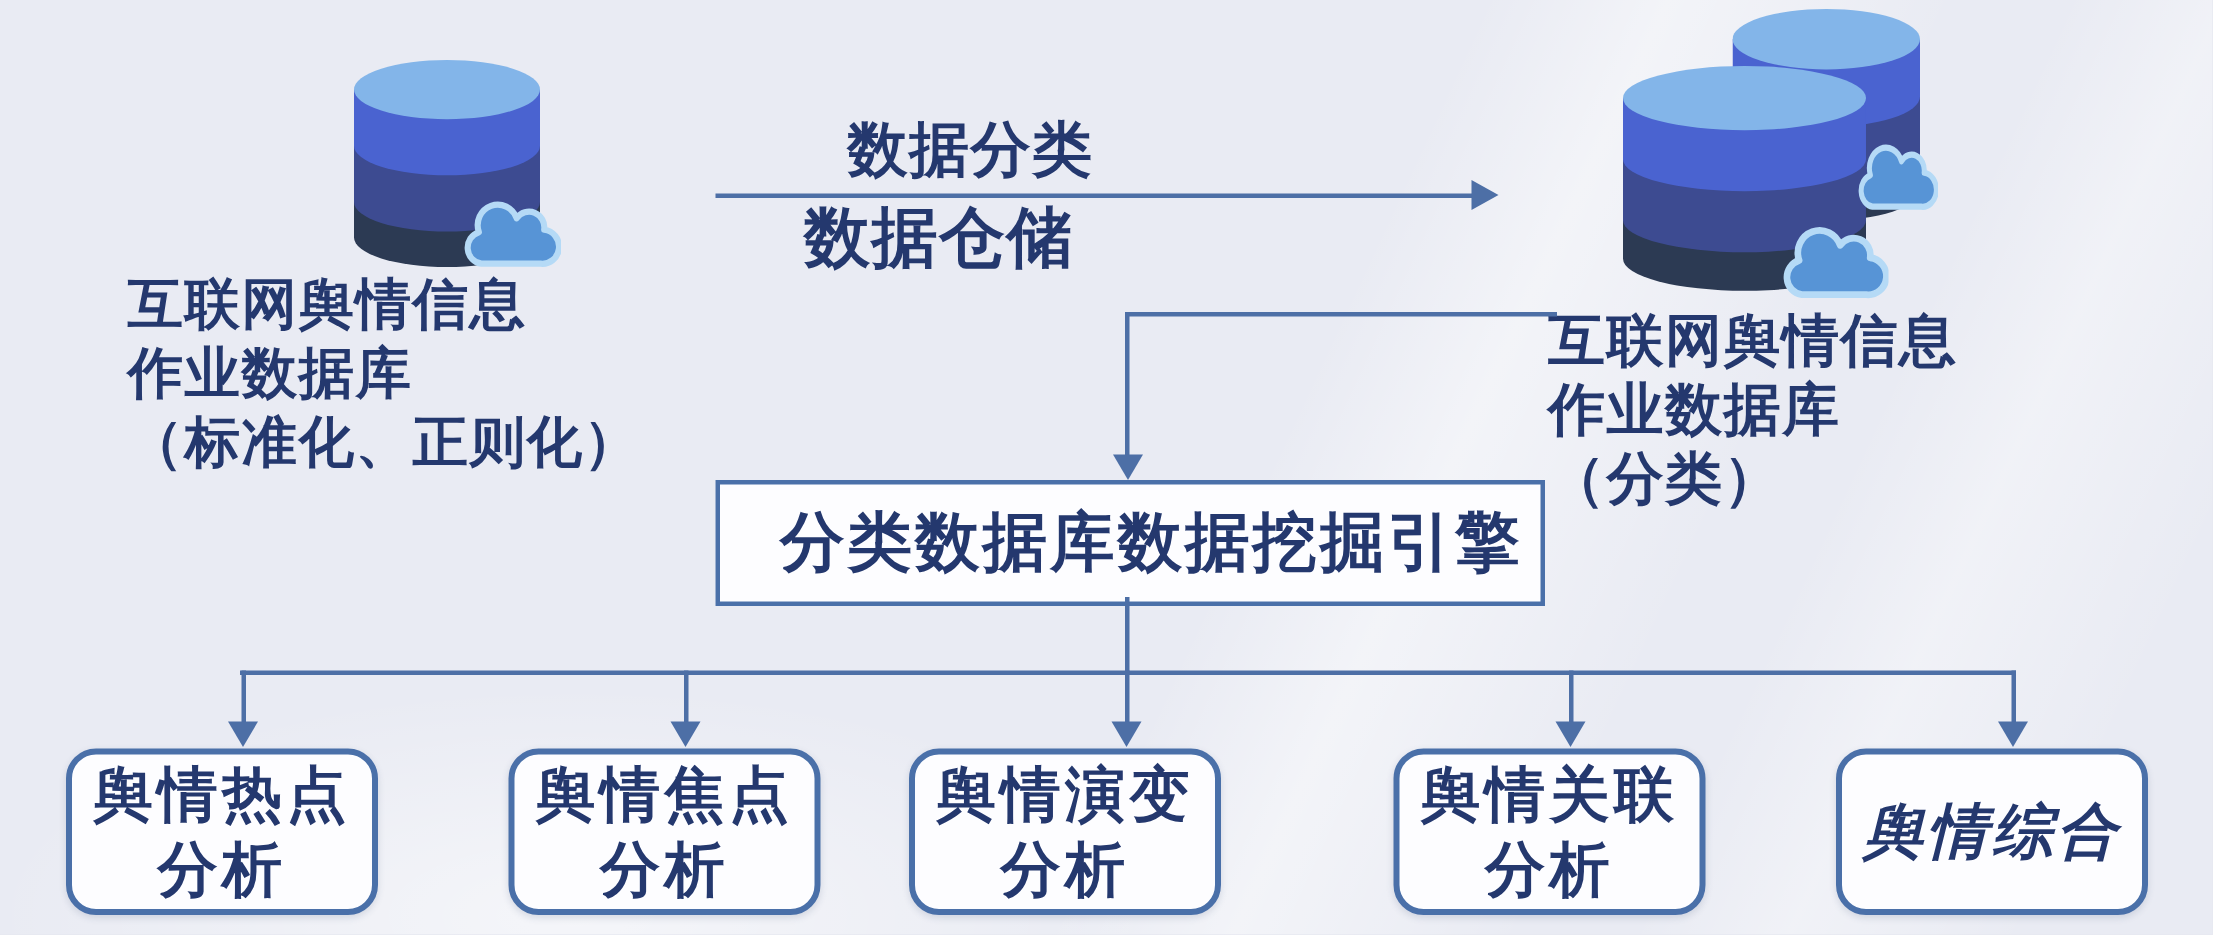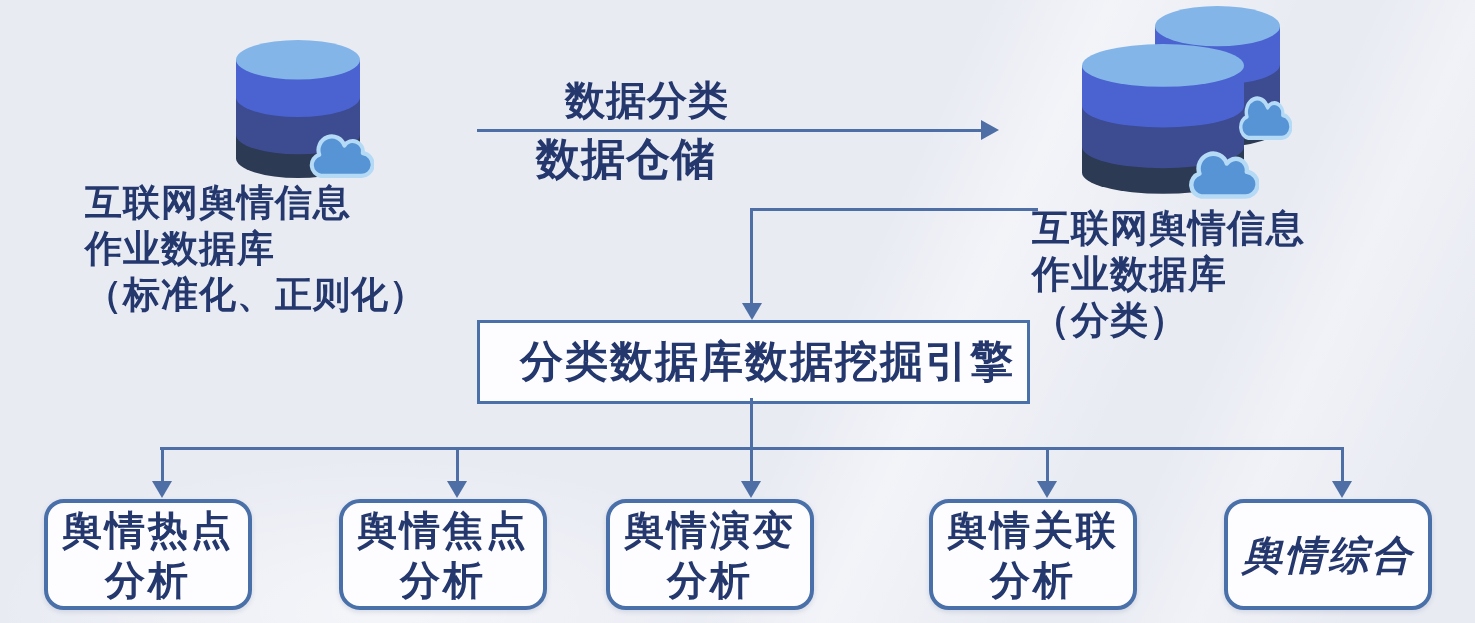--- a/index.html
+++ b/index.html
@@ -129,21 +129,21 @@
   <div class="tri-down" style="left:152px;top:481px;"></div>
   <div class="tri-down" style="left:447px;top:481px;"></div>
   <div class="tri-down" style="left:741px;top:481px;"></div>
   <div class="tri-down" style="left:1037px;top:481px;"></div>
   <div class="tri-down" style="left:1332px;top:481px;"></div>
 
   <div class="out-box" style="left:44px;">
     <div>舆情热点</div>
     <div>分析</div>
   </div>
-  <div class="out-box" style="left:339px;border-radius:21px;">
+  <div class="out-box" style="left:339px;">
     <div>舆情焦点</div>
     <div>分析</div>
   </div>
   <div class="out-box" style="left:606px;">
     <div>舆情演变</div>
     <div>分析</div>
   </div>
   <div class="out-box" style="left:929px;">
     <div>舆情关联</div>
     <div>分析</div>

